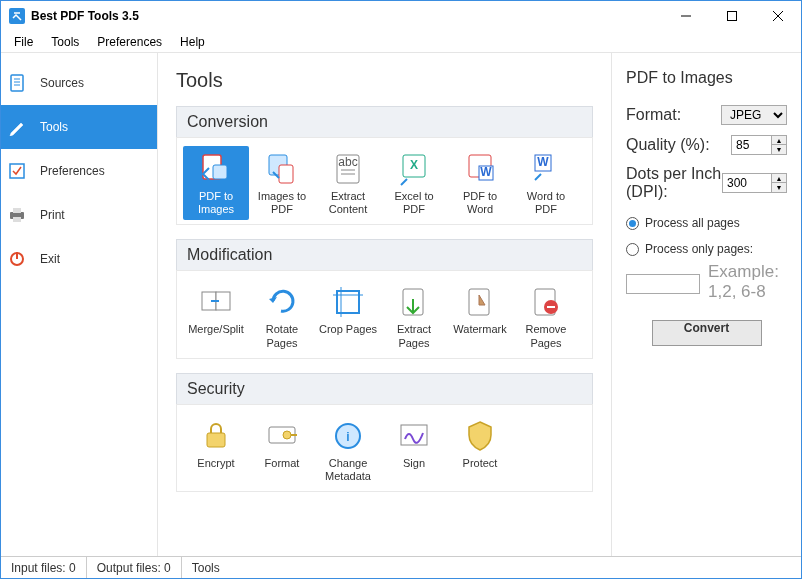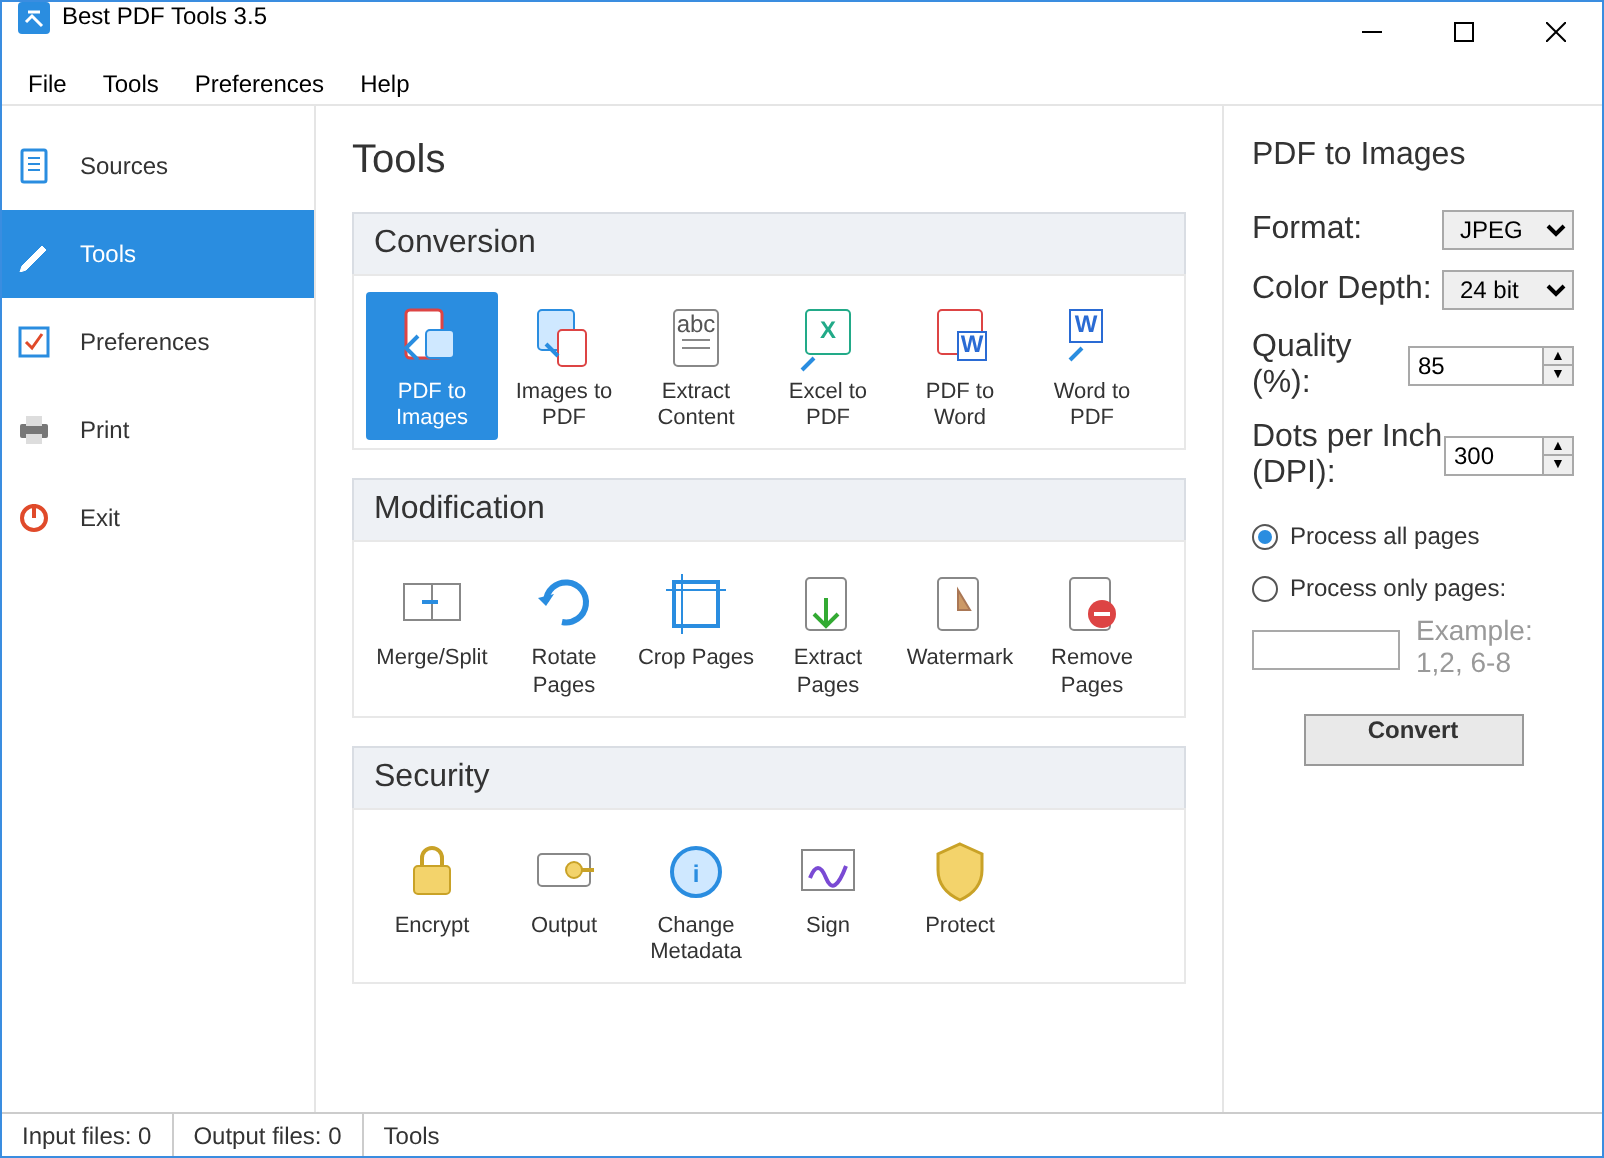--- a/index.html
+++ b/index.html
@@ -1,18 +1,18 @@
 <!DOCTYPE html>
 <html><head>
 <meta charset="utf-8">
 <style>
 * { box-sizing: border-box; margin: 0; padding: 0; font-family: "Segoe UI", Tahoma, sans-serif; font-size: 12px; }
 html, body { width: 802px; height: 579px; overflow: hidden; background: #fff; }
 .window { width: 802px; height: 579px; border: 1px solid #3a8de0; display: flex; flex-direction: column; background: #fff; }
-.titlebar { height: 30px; display: flex; align-items: flex-start; padding: 0 0 0 8px; background: #fff; }
+.titlebar { height: 30px; display: flex; align-items: center; padding: 0 0 0 8px; background: #fff; font-weight: bold; }
 .titlebar .app-icon { width: 16px; height: 16px; background: #2a8de0; margin-right: 6px; display:flex; align-items:center; justify-content:center; border-radius:2px;}
 .titlebar .app-icon svg{width:10px;height:10px;}
 .titlebar .title { flex: 1; color: #000; }
 .titlebar .winbtn { width: 46px; height: 30px; display: flex; align-items: center; justify-content: center; color:#000;}
 .menubar { height: 22px; display: flex; align-items: center; padding: 0 4px; background: #fff; border-bottom:1px solid #e5e5e5;}
 .menubar .menu { padding: 2px 9px; color: #000; }
 .body { flex: 1; display: flex; min-height: 0; }
 .sidebar { width: 157px; border-right: 1px solid #e5e5e5; padding-top: 8px; background:#fff;}
 .side-item { height: 44px; display: flex; align-items: center; padding-left: 7px; gap: 14px; color: #333; }
 .side-item.active { background: #2a8de0; color: #fff; position:relative;}
@@ -34,21 +34,21 @@
 .form-row select, .form-row input[type=text].num { width: 66px; height: 20px; border: 1px solid #a9a9a9; background: #efefef; font-size: 12px; padding:0 4px;}
 .form-row input[type=text].num{background:#fff;}
 .spin{display:flex;}
 .spin .arrows{display:flex;flex-direction:column;border:1px solid #a9a9a9;border-left:none;}
 .spin .arrows span{width:14px;height:9px;font-size:7px;line-height:9px;text-align:center;background:#efefef;border-bottom:1px solid #a9a9a9;}
 .spin .arrows span:last-child{border-bottom:none;}
 .radio-row{display:flex;align-items:center;gap:6px;margin:6px 0;color:#333;}
 .radio{width:13px;height:13px;border-radius:50%;border:1px solid #555;display:flex;align-items:center;justify-content:center;}
 .radio.checked::after{content:"";width:7px;height:7px;border-radius:50%;background:#2a8de0;}
 .pages-input{width:74px;height:20px;border:1px solid #a9a9a9;margin-top:4px;}
-.example{color:#999;font-size:14px;margin-left:8px;}
+.example{color:#999;font-size:17px;margin-left:8px;}
 .convert-btn{margin:18px auto 0 auto;width:110px;height:26px;border:1px solid #999;background:#e9e9e9;font-weight:bold;color:#333;display:flex;align-items:flex-start;justify-content:center;}
 .statusbar { height: 22px; border-top: 1px solid #ccc; display: flex; align-items: center; font-size: 12px; color: #333; }
 .statusbar .cell{padding:0 10px;border-right:1px solid #ccc;height:100%;display:flex;align-items:center;}
 .statusbar .cell:last-child{border-right:none;flex:1;}
 </style>
 </head>
 <body>
 
 <div class="window">
   <div class="titlebar">
@@ -274,21 +274,21 @@
               <div class="label">Encrypt</div>
             </div>
             <div class="tool">
               <div class="tool-ic">
                 <svg width="34" height="34" viewBox="0 0 34 34">
                   <rect x="4" y="8" width="26" height="16" rx="2" fill="#fff" stroke="#888"></rect>
                   <circle cx="22" cy="16" r="4" fill="#f3d36b" stroke="#c9a227"></circle>
                   <line x1="26" y1="16" x2="32" y2="16" stroke="#c9a227" stroke-width="2"></line>
                 </svg>
               </div>
-              <div class="label">Output</div>
+              <div class="label">Format</div>
             </div>
             <div class="tool">
               <div class="tool-ic">
                 <svg width="34" height="34" viewBox="0 0 34 34">
                   <circle cx="17" cy="17" r="12" fill="#cfe8ff" stroke="#2a8de0" stroke-width="2"></circle>
                   <text x="17" y="22" font-size="14" text-anchor="middle" fill="#2a8de0" font-weight="bold">i</text>
                 </svg>
               </div>
               <div class="label">Change Metadata</div>
             </div>
@@ -313,27 +313,23 @@
         </div>
     </div>
 
     <div class="rightpane">
       <h2>PDF to Images</h2>
       <div class="form-row">
         <span class="lab">Format:</span>
         <select><option>JPEG</option></select>
       </div>
       <div class="form-row">
-        <span class="lab">Color Depth:</span>
-        <select><option>24 bit</option></select>
-      </div>
-      <div class="form-row">
         <span class="lab">Quality (%):</span>
         <div class="spin">
-            <input class="num" type="text" style="width: 68px;" value="85">
+            <input class="num" type="text" style="width: 41px;" value="85">
             <div class="arrows">
               <span>▲</span>
               <span>▼</span>
             </div>
           </div>
       </div>
       <div class="form-row">
         <span class="lab">Dots per Inch (DPI):</span>
         <div class="spin">
             <input class="num" type="text" style="width: 50px;" value="300">

